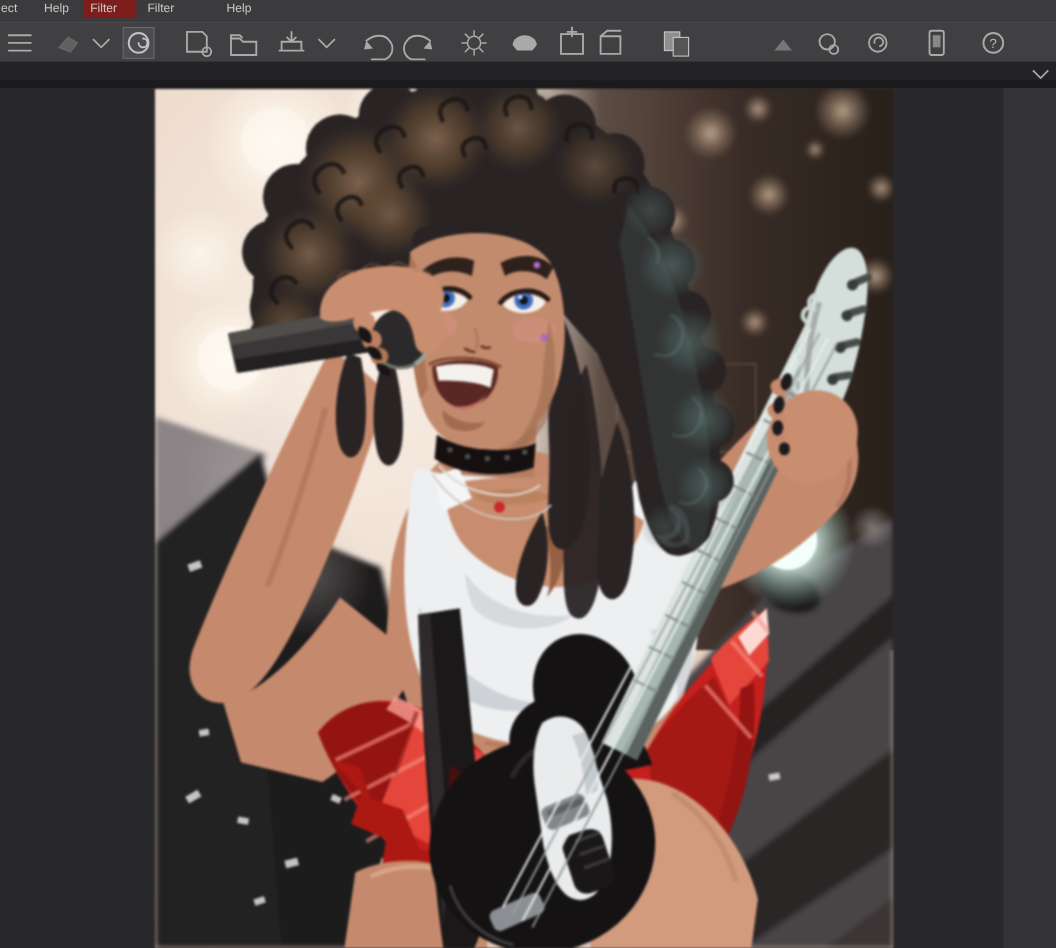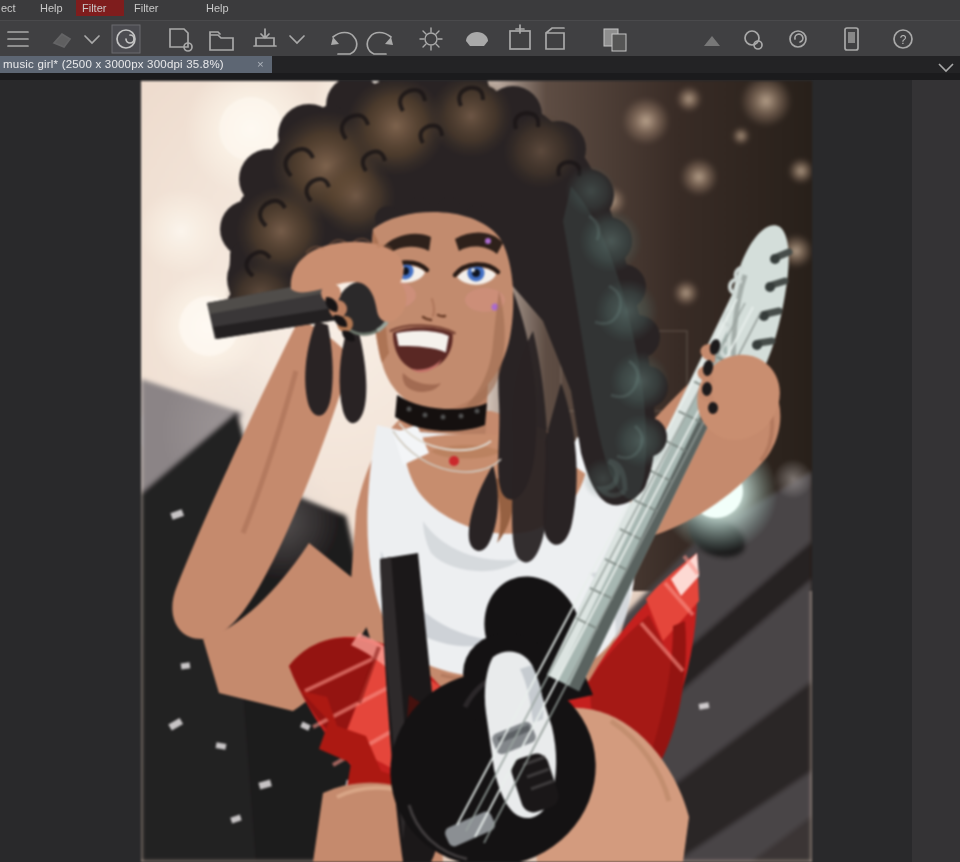--- a/index.html
+++ b/index.html
@@ -64,21 +64,20 @@
         <path d="M795 18a4 4 0 1 1 5 3"></path>
     <rect x="845" y="7" width="13" height="22" rx="2"></rect>
         <rect x="848" y="11" width="7" height="11" fill="#888" stroke="none"></rect>
     <circle cx="903" cy="18" r="9"></circle>
         <text x="903" y="23" font-size="12" fill="#b9b9b9" stroke="none" text-anchor="middle" font-family="Liberation Sans">?</text>
   </g>
 </svg>
 </div>
 <div id="tabbar" class="abs">
     <div class="abs" style="left:0;top:17px;width:960px;height:7px;background:#1b1b1d"></div>
-  <div id="tab" class="abs"><span style="margin-left:3px">music girl* (2500 x 3000px 300dpi 35.8%)</span><span style="position:absolute;right:8px;top:0;color:#aeb4bc">×</span></div>
   <svg class="abs" style="left:934px;top:2px" width="24" height="18">
       <path d="M5 6l7 7 7-7" stroke="#a9a9a9" stroke-width="1.6" fill="none"></path>
     </svg>
 </div>
 <div id="canvasarea" class="abs"></div>
 <div id="rightpanel" class="abs"></div>
 <svg id="art" class="abs" width="671" height="781" viewBox="0 0 671 781" preserveAspectRatio="none">
   <defs>
     <radialGradient id="warm" cx="28%" cy="28%" r="85%">
       <stop offset="0%" stop-color="#faf0e6"></stop>

